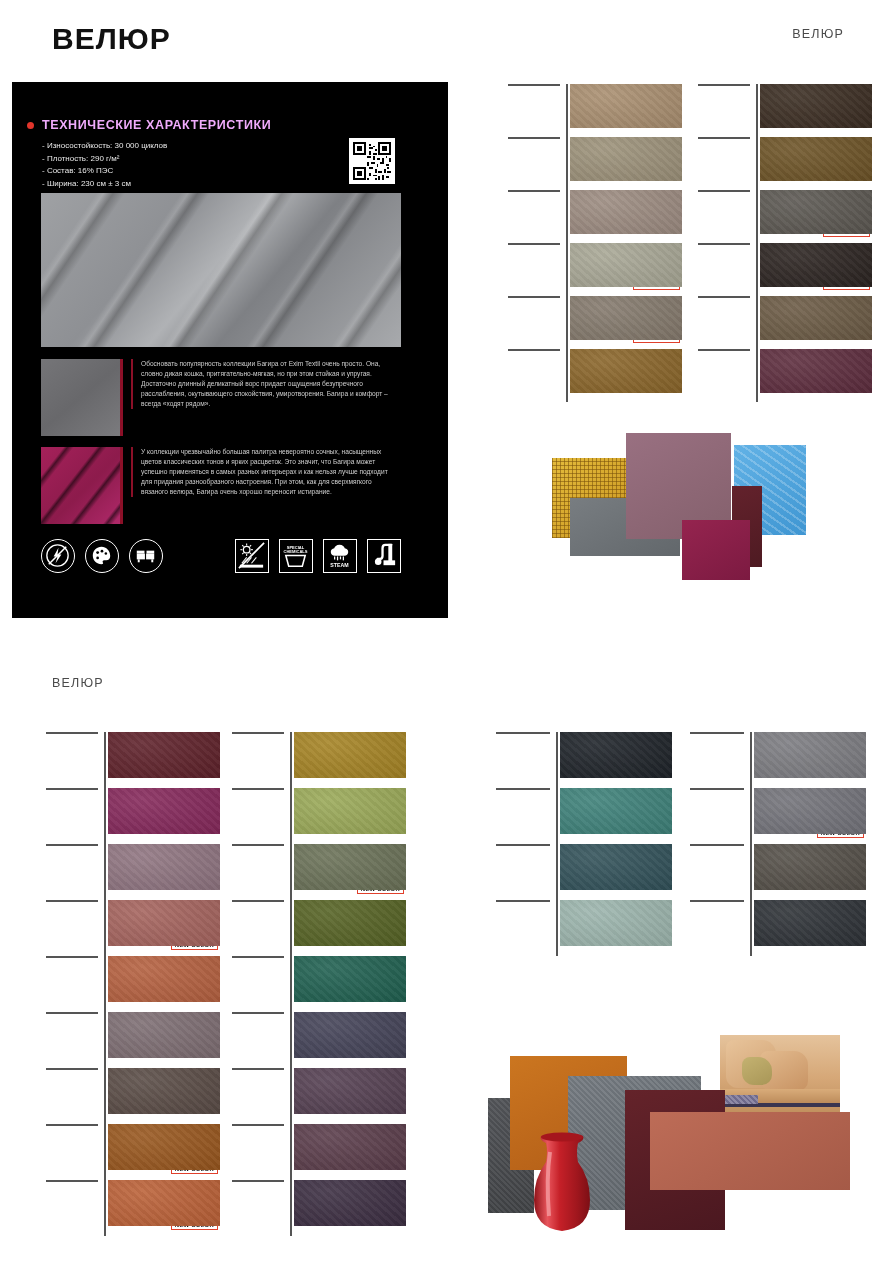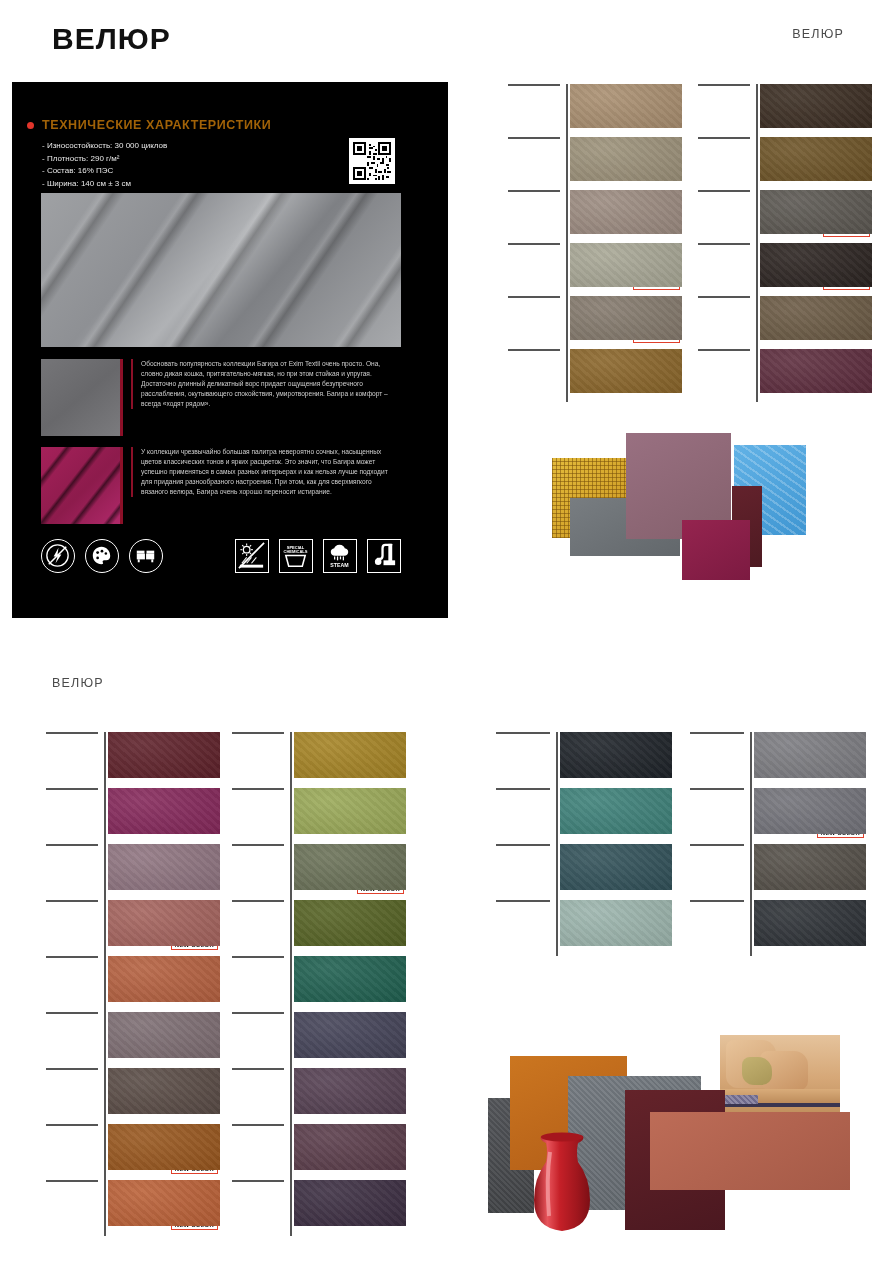--- a/index.html
+++ b/index.html
@@ -27,21 +27,21 @@
   }
 
   
   .black-panel {
     position: absolute; left: 12px; top: 82px;
     width: 436px; height: 536px;
     background: #000;
   }
   .spec-head {
     position: absolute; left: 30px; top: 36px;
-    font-size: 12.5px; font-weight: bold; color:#a16207; letter-spacing:.6px;
+    font-size: 12.5px; font-weight: bold; color:#f0abfc; letter-spacing:.6px;
   }
   .spec-dot {
     position: absolute; left: 15px; top: 40px;
     width: 7px; height: 7px; border-radius: 50%;
     background: #e1352b;
   }
   .spec-list {
     position: absolute; left: 30px; top: 58px;
     font-size: 8px; color: #e8e8e8; line-height: 12.5px;
     list-style: none;
@@ -144,21 +144,21 @@
   <div class="velour-top">ВЕЛЮР</div>
   <div class="velour-bottom">ВЕЛЮР</div>
 
   <div class="black-panel">
     <div class="spec-dot"></div>
     <div class="spec-head">ТЕХНИЧЕСКИЕ ХАРАКТЕРИСТИКИ</div>
     <ul class="spec-list" id="spec-list">
         <li>- Износостойкость: 30 000 циклов</li>
         <li>- Плотность: 290 г/м²</li>
         <li>- Состав: 16% ПЭС</li>
-        <li>- Ширина: 140 см ± 3 см</li>
+        <li>- Ширина: 230 см ± 3 см</li>
       </ul>
 
     <div class="qr">
       <svg width="38" height="38" viewBox="0 0 21 21" shape-rendering="crispEdges">
         <rect width="21" height="21" fill="#fff"></rect>
         <g fill="#000">
           <rect x="0" y="0" width="7" height="1"></rect>
             <rect x="0" y="0" width="1" height="7"></rect>
           <rect x="6" y="0" width="1" height="7"></rect>
             <rect x="0" y="6" width="7" height="1"></rect>

